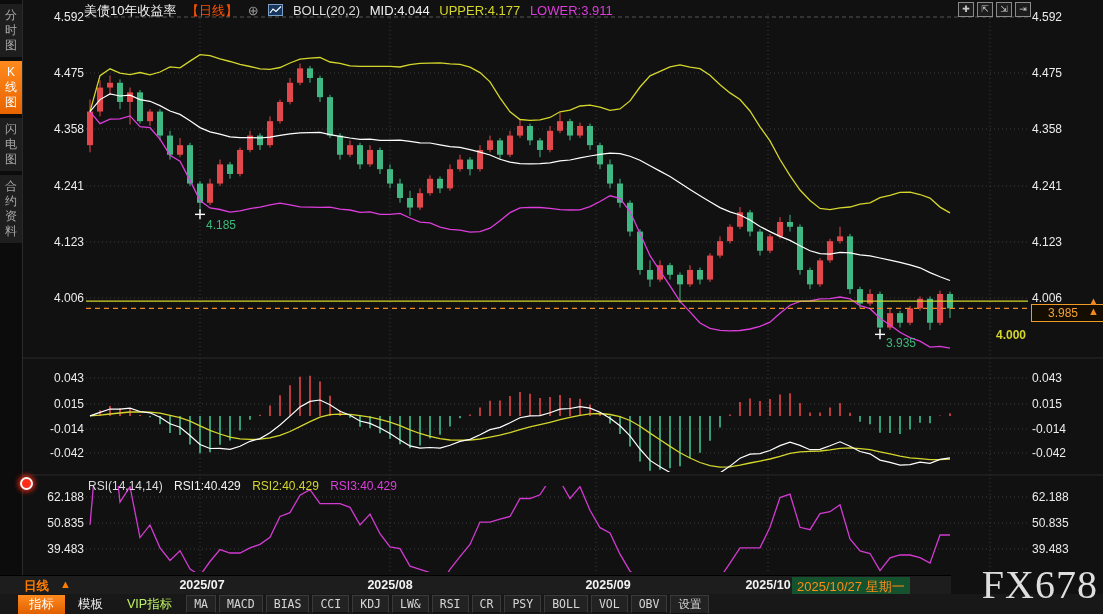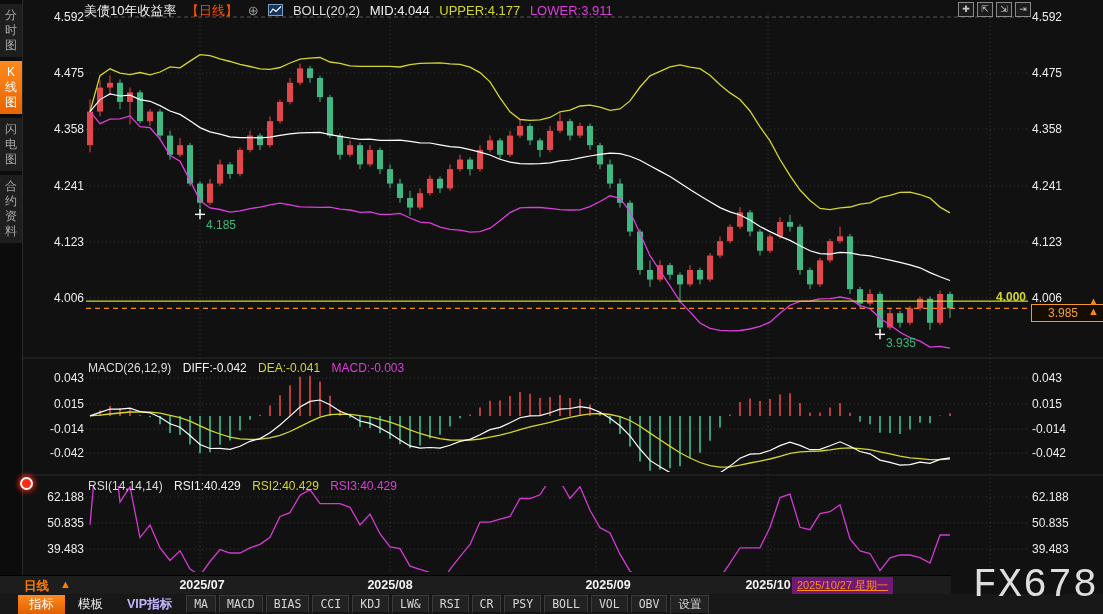--- a/index.html
+++ b/index.html
@@ -4,21 +4,21 @@
 <style>
   html,body{margin:0;padding:0;background:#000;}
   #app{position:relative;width:1103px;height:614px;background:#111;overflow:hidden;
        font-family:"Liberation Sans",sans-serif;-webkit-font-smoothing:none;}
   
   #sidebar{position:absolute;left:0;top:0;width:22px;height:575px;background:#0c0c0c;border-right:1px solid #2a2a2a;}
   .side-tab{position:absolute;left:0;width:22px;background:#1e1e1e;color:#a8a8a8;font-size:12px;
             line-height:15px;text-align:center;white-space:pre-line;padding:4px 0;cursor:pointer;}
   .side-tab.active{background:linear-gradient(#ff8a1e,#e86400);color:#fff;}
   
-  .lbl{position:absolute;font-size:12px;color:#e6e6e6;}
+  .lbl{position:absolute;font-size:12px;color:#e6e6e6;margin-top:38px;}
   .tick{position:absolute;font-size:12px;color:#ececec;}
   .tick.left{width:58px;text-align:right;}
   #hdr{position:absolute;left:84px;top:2px;height:16px;font-size:13px;white-space:nowrap;}
   #hdr span{margin-right:6px;}
   .t-title{color:#f2f2f2;}
   .t-period{color:#ff5000;}
   .t-link{color:#9a9a9a;}
   .t-plain{color:#dcdcdc;}
   .t-mid{color:#f0f0f0;}
   .t-up{color:#d4d62c;}
@@ -37,32 +37,32 @@
   .swing-lbl{position:absolute;color:#3db87c;font-size:12px;}
   #low1{left:206px;top:218px;}
   #low2{left:886px;top:336px;}
   #live-dot{position:absolute;left:20px;top:477px;width:9px;height:9px;border-radius:50%;
             background:#ff2b18;border:2px solid #f5f5f5;box-shadow:0 0 5px 2px rgba(255,40,20,.8);}
   
   #xaxis{position:absolute;left:0;top:575px;width:951px;height:19px;background:#1d1d1d;border-top:1px solid #000;}
   #period-label{position:absolute;left:24px;top:2px;color:#ff7d00;font-weight:bold;font-size:12.5px;}
   #period-arrow{position:absolute;left:60px;top:2px;color:#ff7d00;font-size:11px;}
   .xdate{position:absolute;top:2px;color:#f2f2f2;font-weight:bold;font-size:12.5px;transform:translateX(-50%);}
-  #date-box{position:absolute;left:792px;top:1px;background:#701a75;color:#ff8c1a;font-size:11px;
-            padding:1px 5px;white-space:nowrap;text-decoration:underline;}
+  #date-box{position:absolute;left:792px;top:1px;background:#14532d;color:#ff8c1a;font-size:13px;
+            padding:1px 5px;white-space:nowrap;}
   
   #toolbar{position:absolute;left:0;top:594px;width:1103px;height:20px;background:#181818;
            display:flex;align-items:center;}
   .tb-tab{font-size:12.5px;padding:1px 11px;margin-left:2px;cursor:pointer;color:#f0f0f0;}
   .tb-tab.active{background:linear-gradient(#ff8a1e,#e06000);color:#fff;margin-left:18px;}
-  .tb-tab.vip{color:#c4b5fd;font-weight:bold;}
+  .tb-tab.vip{color:#bef264;}
   .tb-btn{font-family:"DejaVu Sans Mono",monospace;font-size:11.5px;color:#d6d6d6;background:#222;
           border:1px solid #3a3a3a;border-bottom-color:#101010;padding:1px 7px;margin-left:3px;cursor:pointer;}
   #watermark{position:absolute;right:5px;bottom:6px;font-size:40px;color:#dedede;letter-spacing:1px;
-             z-index:40;font-family:Liberation Mono, monospace;margin-left:28px;}
+             z-index:40;font-family:Liberation Serif, serif;margin-left:28px;}
   svg{position:absolute;left:0;top:0;}
 </style>
 </head>
 <body>
 
 <div id="app">
   <div id="sidebar">
       <div class="side-tab" style="top: 4px;">分
 时
 图</div>
@@ -401,26 +401,20 @@
     <span class="t-low">LOWER:3.911</span>
   </div>
 
   <div id="winicons">
       <div class="wicon">✚</div>
       <div class="wicon">⇱</div>
       <div class="wicon">⇲</div>
       <div class="wicon">⇥</div>
     </div>
 
-  <div class="pane-hdr" style="top:361px">
-    <span class="t-plain">MACD(26,12,9)</span>
-    <span class="t-mid">DIFF:-0.042</span>
-    <span class="t-up">DEA:-0.041</span>
-    <span class="t-low">MACD:-0.003</span>
-  </div>
 
   <div class="pane-hdr" style="top:479px">
     <span class="t-plain">RSI(14,14,14)</span>
     <span class="t-mid">RSI1:40.429</span>
     <span class="t-up">RSI2:40.429</span>
     <span class="t-low">RSI3:40.429</span>
   </div>
 
   <div id="ticks-layer">
       <span class="tick left" style="top: 10px; left: 26px;">4.592</span>

